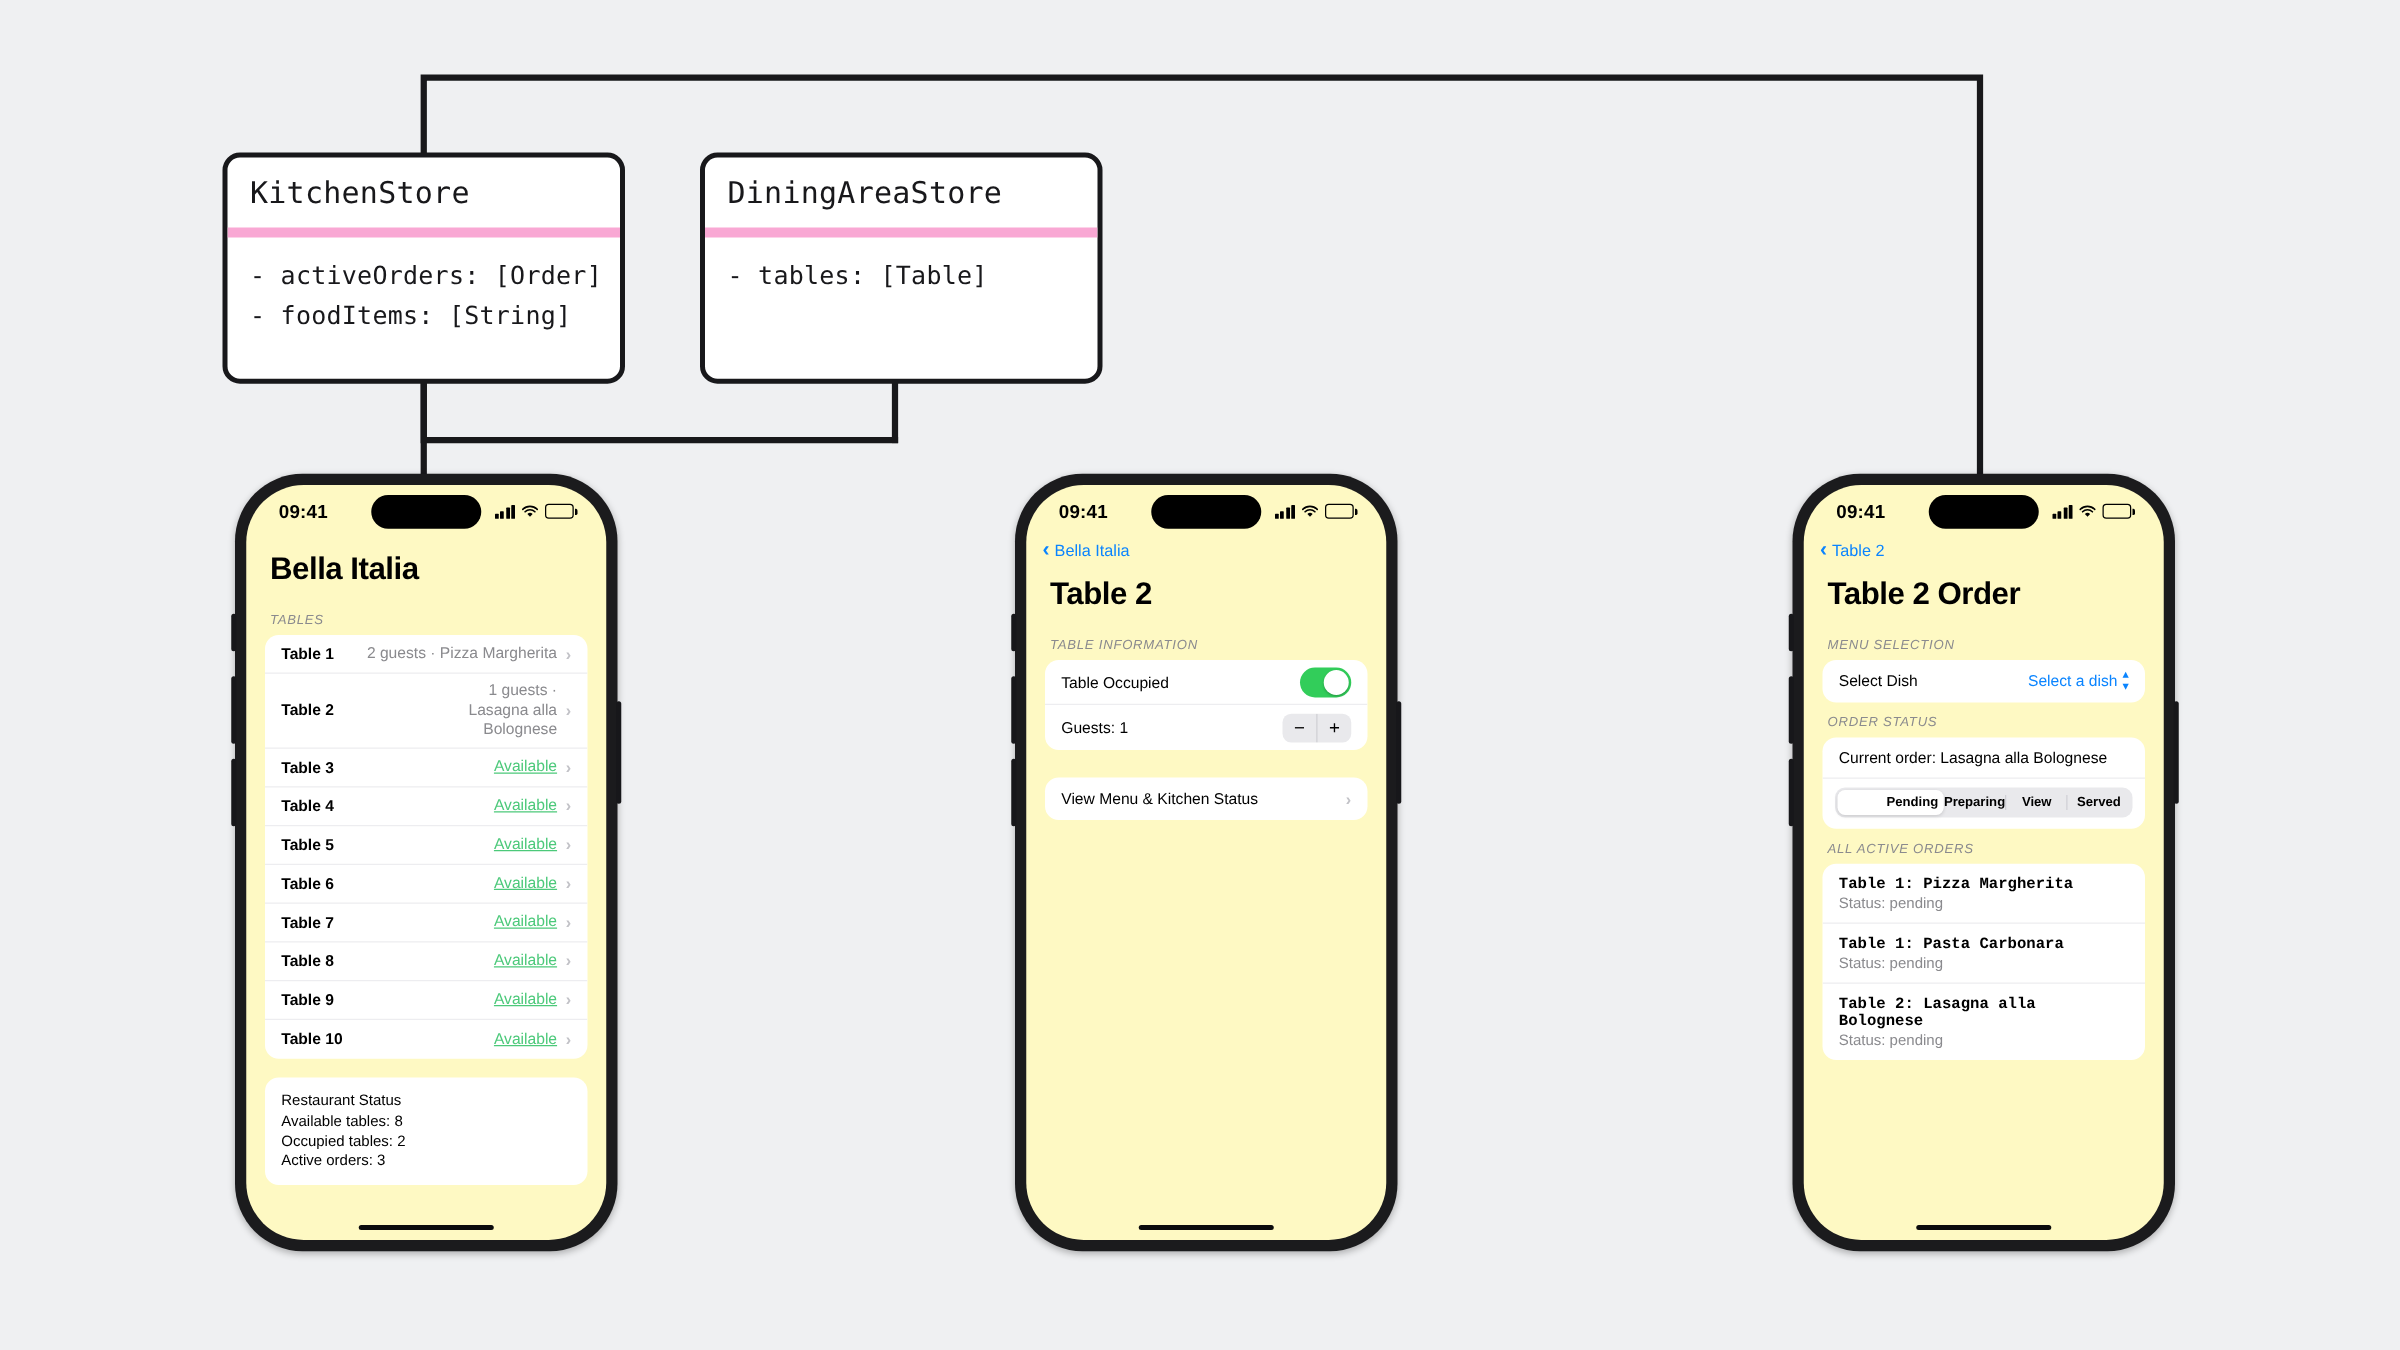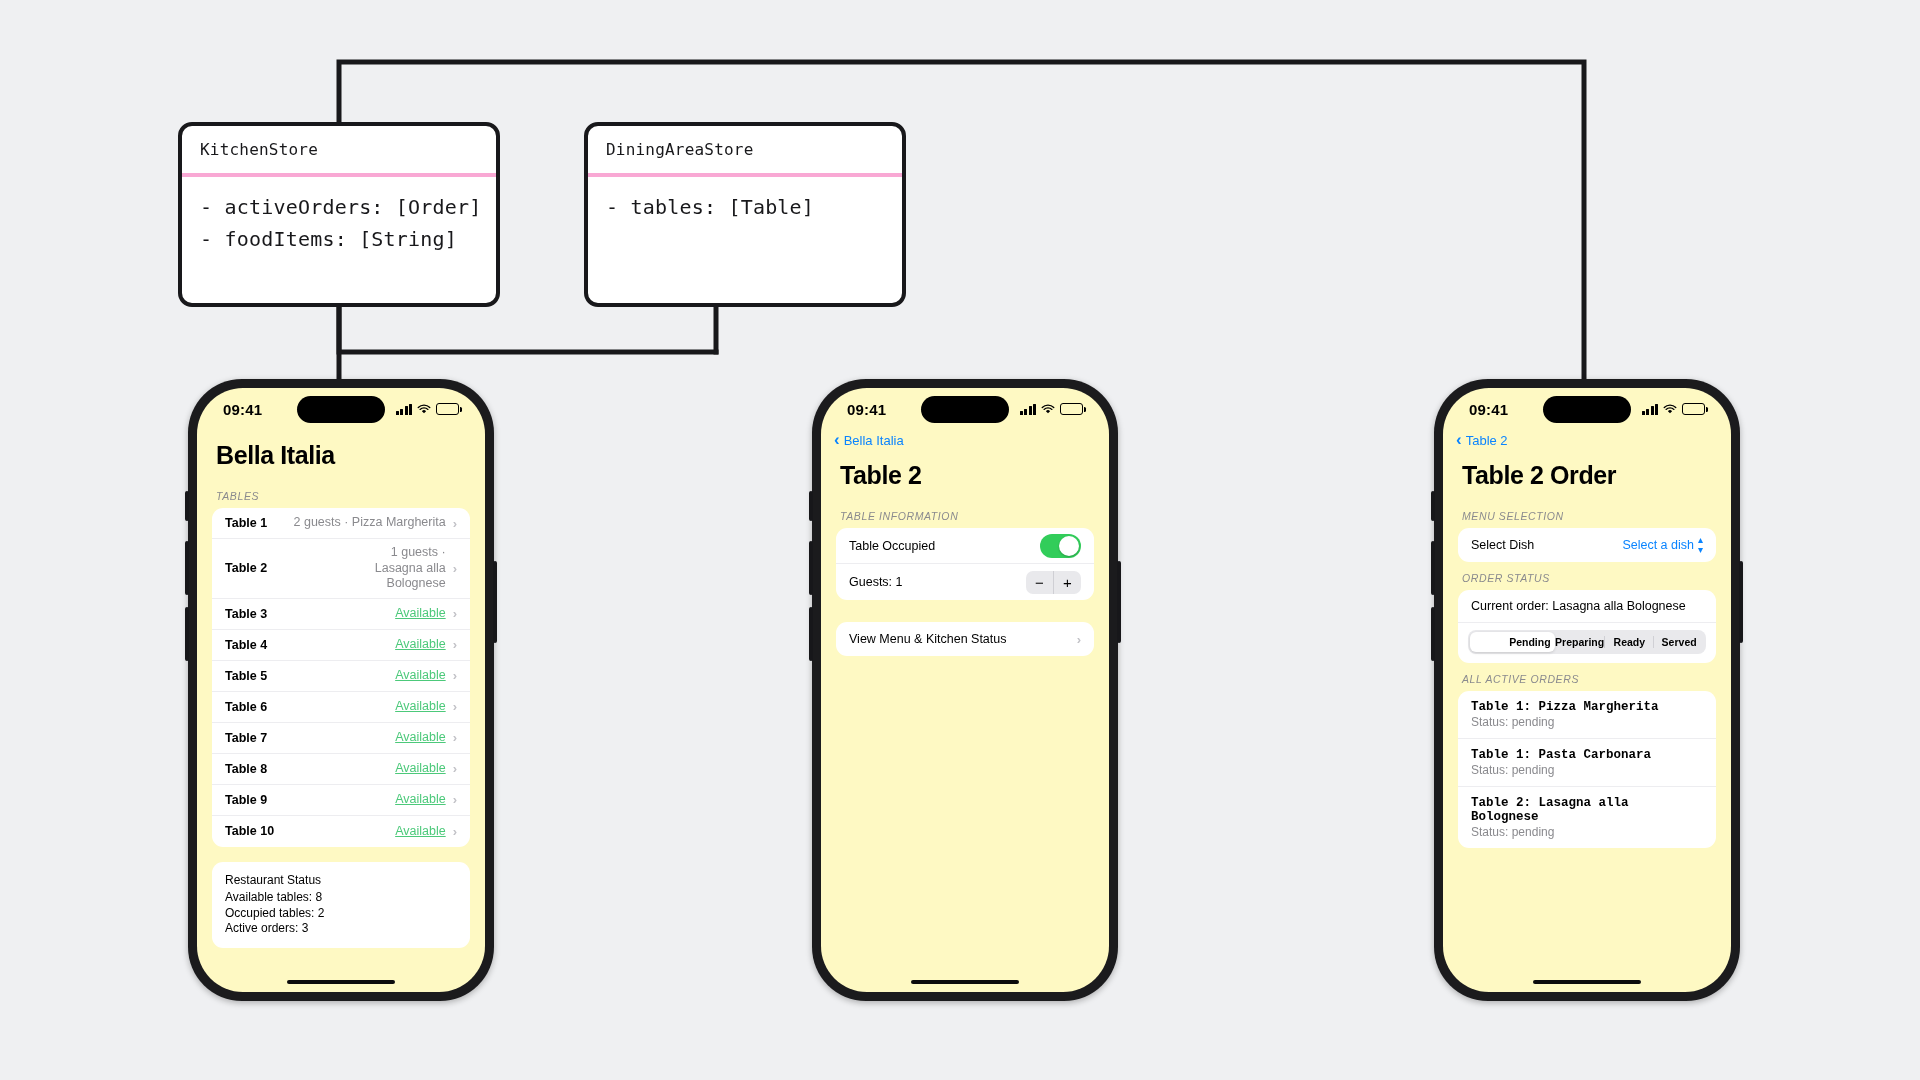--- a/index.html
+++ b/index.html
@@ -18,36 +18,36 @@
   .uml-box {
     position: absolute;
     background: #fff;
     border: 4px solid #18181b;
     border-radius: 14px;
     overflow: hidden;
     font-family: "DejaVu Sans Mono", monospace;
   }
   .uml-title {
     padding: 14px 18px 14px 18px;
-    font-size: 16px;
+    font-size: 24px;
     color: #18181b;
-    border-bottom: 4px solid #f9a8d4;
+    border-bottom: 8px solid #f9a8d4;
     letter-spacing: .2px;
   }
   .uml-body { padding: 14px 18px; }
   .uml-attr {
     font-size: 20px;
     color: #18181b;
     line-height: 1.62;
     white-space: pre;
     letter-spacing: .2px;
   }
 
   #box-kitchen { left: 178px; top: 122px; width: 322px; height: 185px; }
-  #box-dining  { left: 584px; top: 122px; width: 322px; height: 185px; }
+  #box-dining  { left: 560px; top: 122px; width: 322px; height: 185px; }
 
   
   .phone {
     position: absolute;
     width: 306px; height: 622px;
     background: #1b1b1d;
     border-radius: 54px;
     box-shadow: 0 2px 6px rgba(0,0,0,.28);
     padding: 9px;
   }
@@ -437,21 +437,21 @@
       </div>
 
       <div class="section-head">ORDER STATUS</div>
 
       <div class="card">
         <div class="cur-order">Current order: Lasagna alla Bolognese</div>
         <div class="seg-wrap">
           <div class="segmented">
             <div class="seg active">Pending</div>
             <div class="seg">Preparing</div>
-            <div class="seg">Ready</div>
+            <div class="seg">View</div>
             <div class="seg">Served</div>
           </div>
         </div>
       </div>
 
       <div class="section-head">ALL ACTIVE ORDERS</div>
 
       <div class="card">
         <div class="order-line">
           <div class="dish">Table 1: Pizza Margherita</div>

